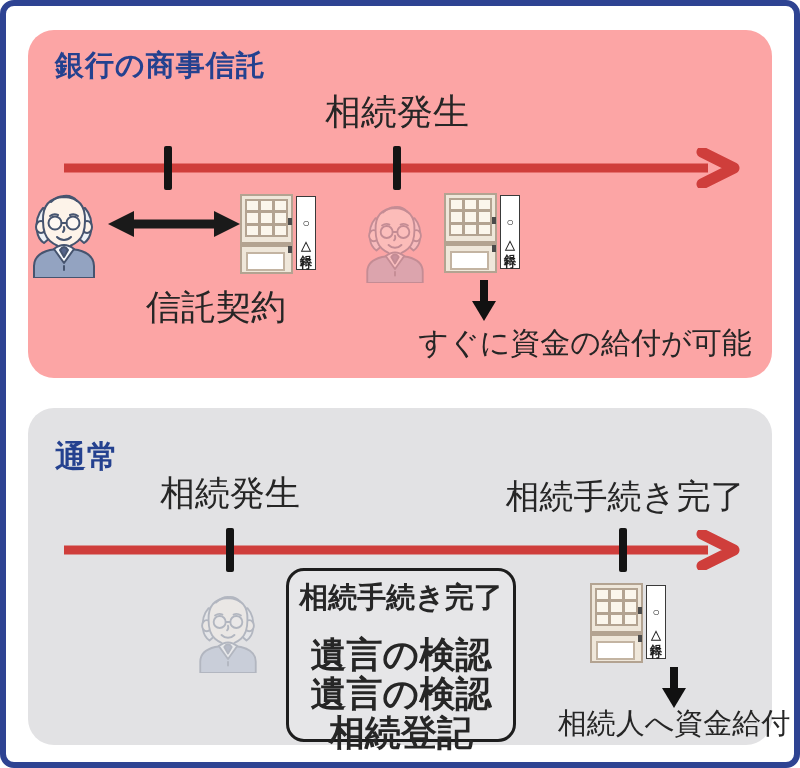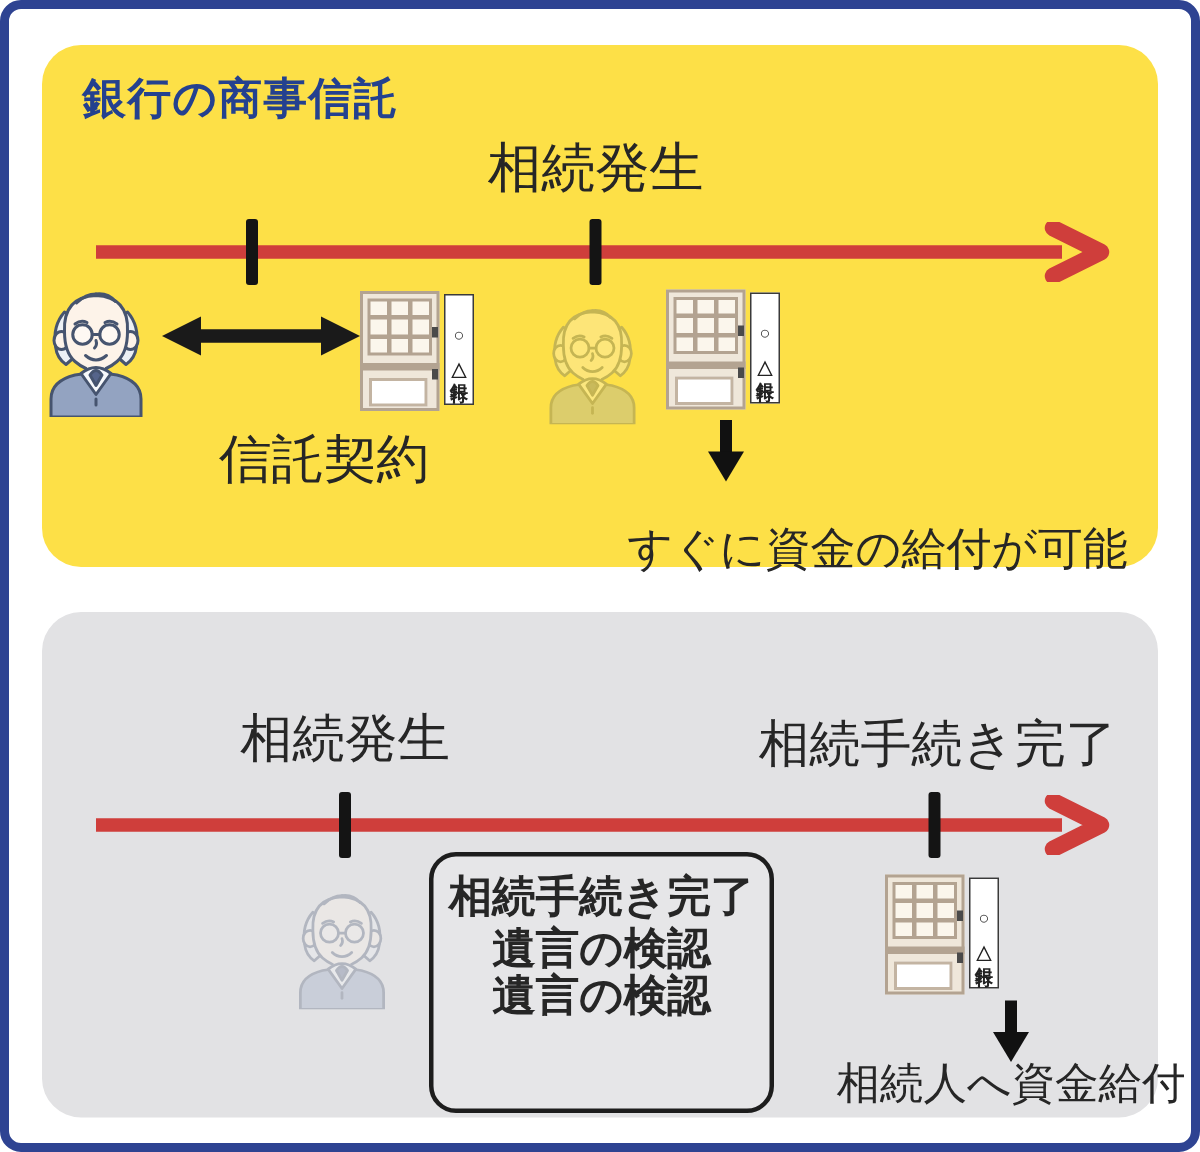--- a/index.html
+++ b/index.html
@@ -6,21 +6,21 @@
   *{box-sizing:border-box;}
   .canvas{
     position:relative;width:800px;height:768px;background:#ffffff;
     font-family:"Liberation Sans",sans-serif;overflow:hidden;
   }
   .frame{
     position:absolute;left:0;top:0;width:800px;height:768px;
     border:6px solid #2e4392;border-radius:14px;pointer-events:none;
   }
   .panel{position:absolute;left:28px;width:744px;border-radius:26px;}
-  .panel-trust{top:30px;height:348px;background:#fde047;}
+  .panel-trust{top:30px;height:348px;background:#fca5a5;}
   .panel-normal{top:408px;height:337px;background:#e2e2e4;}
   .panel-title{
     position:absolute;left:27px;color:#24418f;font-weight:bold;
     font-size:30px;letter-spacing:1px;white-space:nowrap;
   }
   .label{
     position:absolute;color:#262626;font-weight:normal;text-align:center;
     white-space:nowrap;line-height:1.1;
   }
   .tick{position:absolute;width:8px;height:44px;background:#141414;border-radius:2px;}
@@ -53,21 +53,21 @@
   }
   .man{position:absolute;}
   .faded{opacity:0.3;}
   
   .proc-box{
     position:absolute;left:258px;top:160px;width:230px;height:174px;
     background:#e6e6e8;border:3.5px solid #1d1d1d;border-radius:18px;
     text-align:center;color:#262626;font-weight:bold;
   }
   .proc-title{font-size:29px;margin-top:7px;white-space:nowrap;}
-  .proc-items{font-size:29px;line-height:1.08;}
+  .proc-items{margin-top:18px;font-size:36px;line-height:1.08;}
 </style>
 </head>
 <body>
 
 <svg width="0" height="0" style="position:absolute">
   <defs>
     <symbol id="oldman" viewBox="0 0 80 96">
       <g stroke="#46546f" stroke-width="2" stroke-linecap="round" stroke-linejoin="round">
         <path d="M19,26 Q11,35 13,49 Q14,57 20,61 L28,54 Q22,42 25,29 Z" fill="#ecf0f5"></path>
         <path d="M61,26 Q69,35 67,49 Q66,57 60,61 L52,54 Q58,42 55,29 Z" fill="#ecf0f5"></path>
@@ -164,44 +164,46 @@
         <div class="bank-hinge" style="top:50px;"></div>
       </div>
       <div class="bank-sign">○△銀行</div>
     </div>
 
     <svg class="arrow-svg" style="left:441px;top:247px;" width="30" height="46">
       <line x1="15" y1="3" x2="15" y2="27" stroke="#111" stroke-width="8"></line>
       <polygon points="15,44 3,24 27,24" fill="#111"></polygon>
     </svg>
 
-    <div class="label" style="left:347px;top:296px;width:420px;font-size:30px;margin-top:24px;">すぐに資金の給付が可能</div>
+    <div class="label" style="left:347px;top:296px;width:420px;font-size:30px;">すぐに資金の給付が可能</div>
   </div>
 
   <div class="panel panel-normal">
+    <div class="panel-title" style="top:28px;font-size:31px;">通常</div>
 
     <div class="label" style="left:62px;top:66px;width:280px;font-size:35px;">相続発生</div>
     <div class="label" style="left:447px;top:70px;width:300px;font-size:34px;">相続手続き完了</div>
 
     <svg class="timeline-svg" style="left:30px;top:122px;" width="690" height="40">
       <line x1="6" y1="20" x2="650" y2="20" stroke="#cf3e3b" stroke-width="9"></line>
       <polyline points="644,4 676,20 644,36" fill="none" stroke="#cf3e3b" stroke-width="11" stroke-linecap="round" stroke-linejoin="round"></polyline>
     </svg>
     <div class="tick" style="left:198px;top:120px;"></div>
     <div class="tick" style="left:591px;top:120px;"></div>
 
     <svg class="man faded" style="left:163px;top:176px;" width="74" height="89">
         <use href="#oldman"></use>
       </svg>
 
     <div class="proc-box">
       <div class="proc-title">相続手続き完了</div>
       <div class="proc-items">
         <div>遺言の検認</div>
         <div>遺言の検認</div>
+        <div>相続登記</div>
       </div>
     </div>
 
     <div class="bank" style="left:562px;top:175px;">
       <div class="bank-building">
         <div class="bank-windows">
           <i></i>
             <i></i>
             <i></i>
             <i></i>

